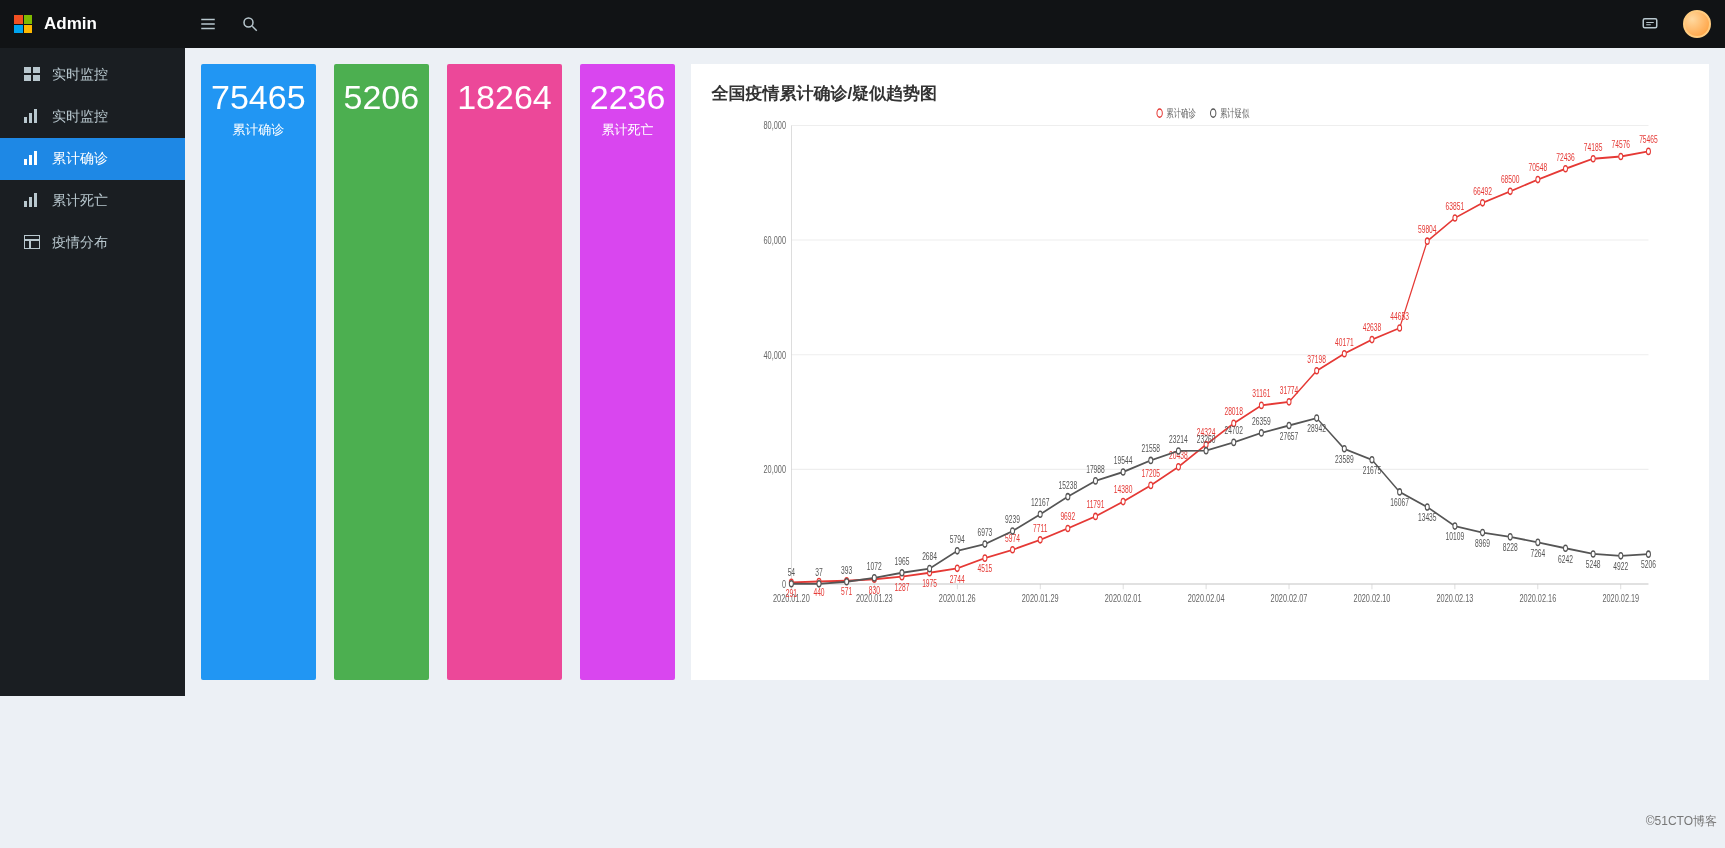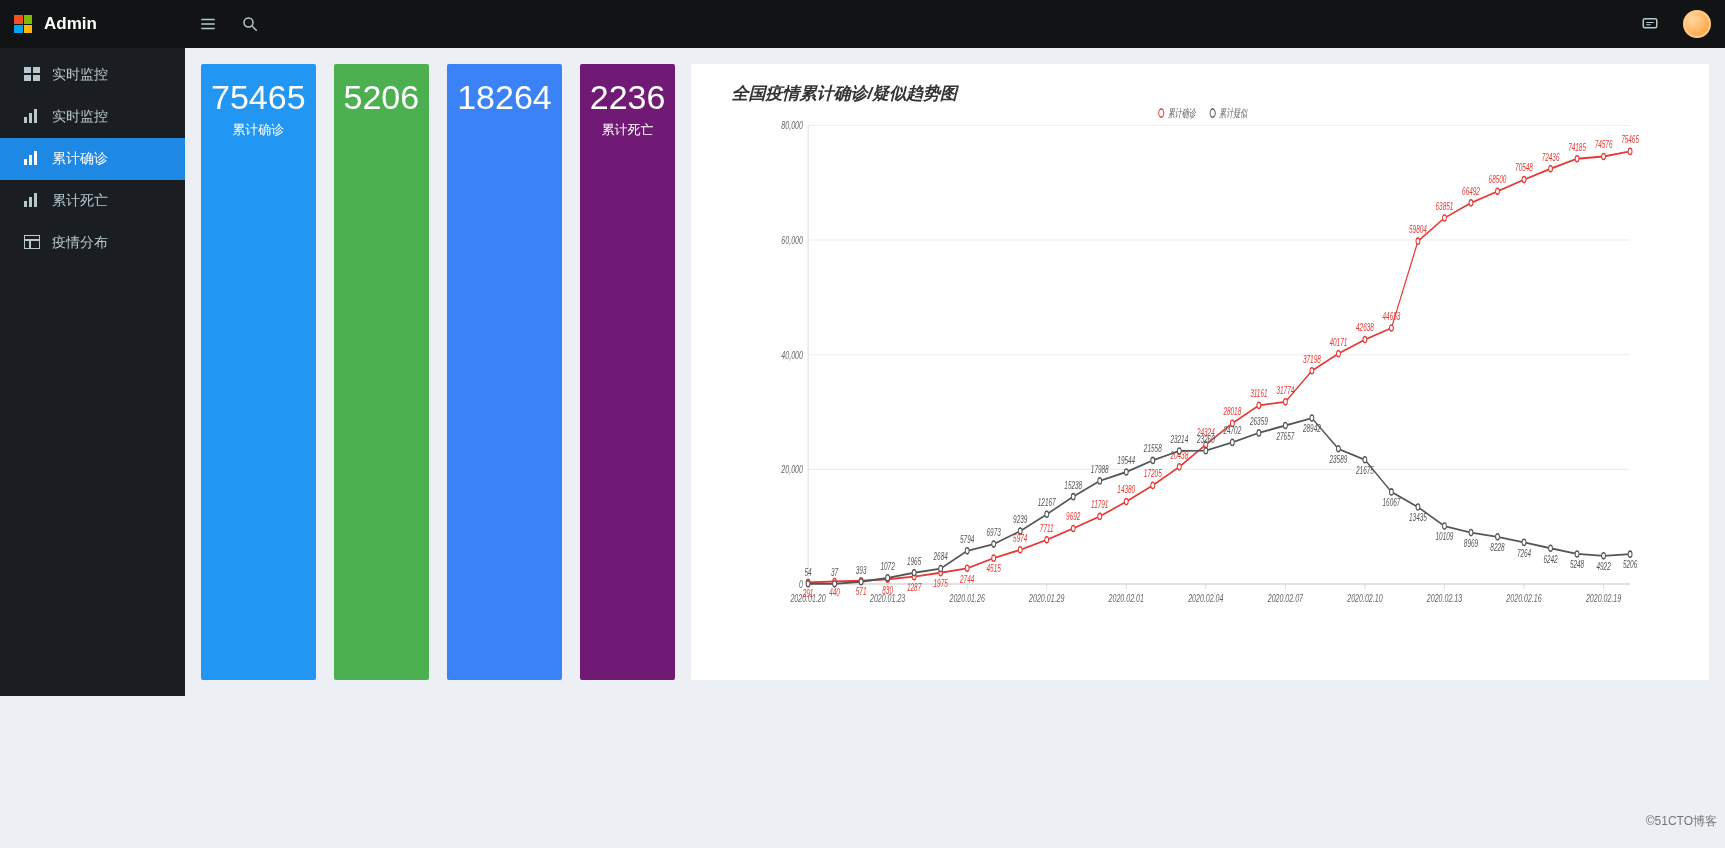--- a/index.html
+++ b/index.html
@@ -17,22 +17,22 @@
   .main { flex: 1; display: flex; flex-direction: column; }
   .topbar { height: 48px; background: #111315; display: flex; align-items: center; padding: 0 14px; color: #b8c7ce; gap: 24px; }
   .topbar .spacer { flex: 1; }
   .avatar { width: 28px; height: 28px; border-radius: 50%; background: radial-gradient(circle at 30% 30%, #ffd9a0, #ff9933); border: 2px solid #ffcc80; }
   .hdr-icon { width: 18px; height: 18px; fill: #b8c7ce; cursor: pointer; }
   .content { padding: 16px; display: flex; flex-direction: row; gap: 16px; flex:1; }
   .cards { display: flex; gap: 18px; }
   .card { flex: 1; color: #fff; text-align: center; padding: 14px 10px 16px; border-radius: 2px; }
   .card .num { font-size: 34px; font-weight: 300; }
   .card .lbl { font-size: 13px; margin-top: 4px; }
-  .c1{background:#2196f3;} .c2{background:#4caf50;} .c3{background:#3b82f6;} .c4{background:#701a75;}
-  .panel { background: #fff; flex:1; padding: 18px 40px 12px; position: relative; font-style: italic; }
+  .c1{background:#2196f3;} .c2{background:#4caf50;} .c3{background:#ec4899;} .c4{background:#d946ef;}
+  .panel { background: #fff; flex:1; padding: 18px 20px 12px; position: relative; }
   .chart-title { font-size: 17px; font-weight: bold; color:#333; }
   .chart-wrap { position: relative; height: 530px; }
   svg.chart { width: 100%; height: 100%; }
   .series-red { stroke: #e53935; fill:none; stroke-width:1.8; }
   .series-grey { stroke: #555; fill:none; stroke-width:1.8; }
   .pt-red { fill:#fff; stroke:#e53935; stroke-width:1.5; }
   .pt-grey { fill:#fff; stroke:#555; stroke-width:1.5; }
   .dlabel-red { font-size:10px; fill:#e53935; }
   .dlabel-grey { font-size:10px; fill:#555; }
   .legend { font-size:11px; }

